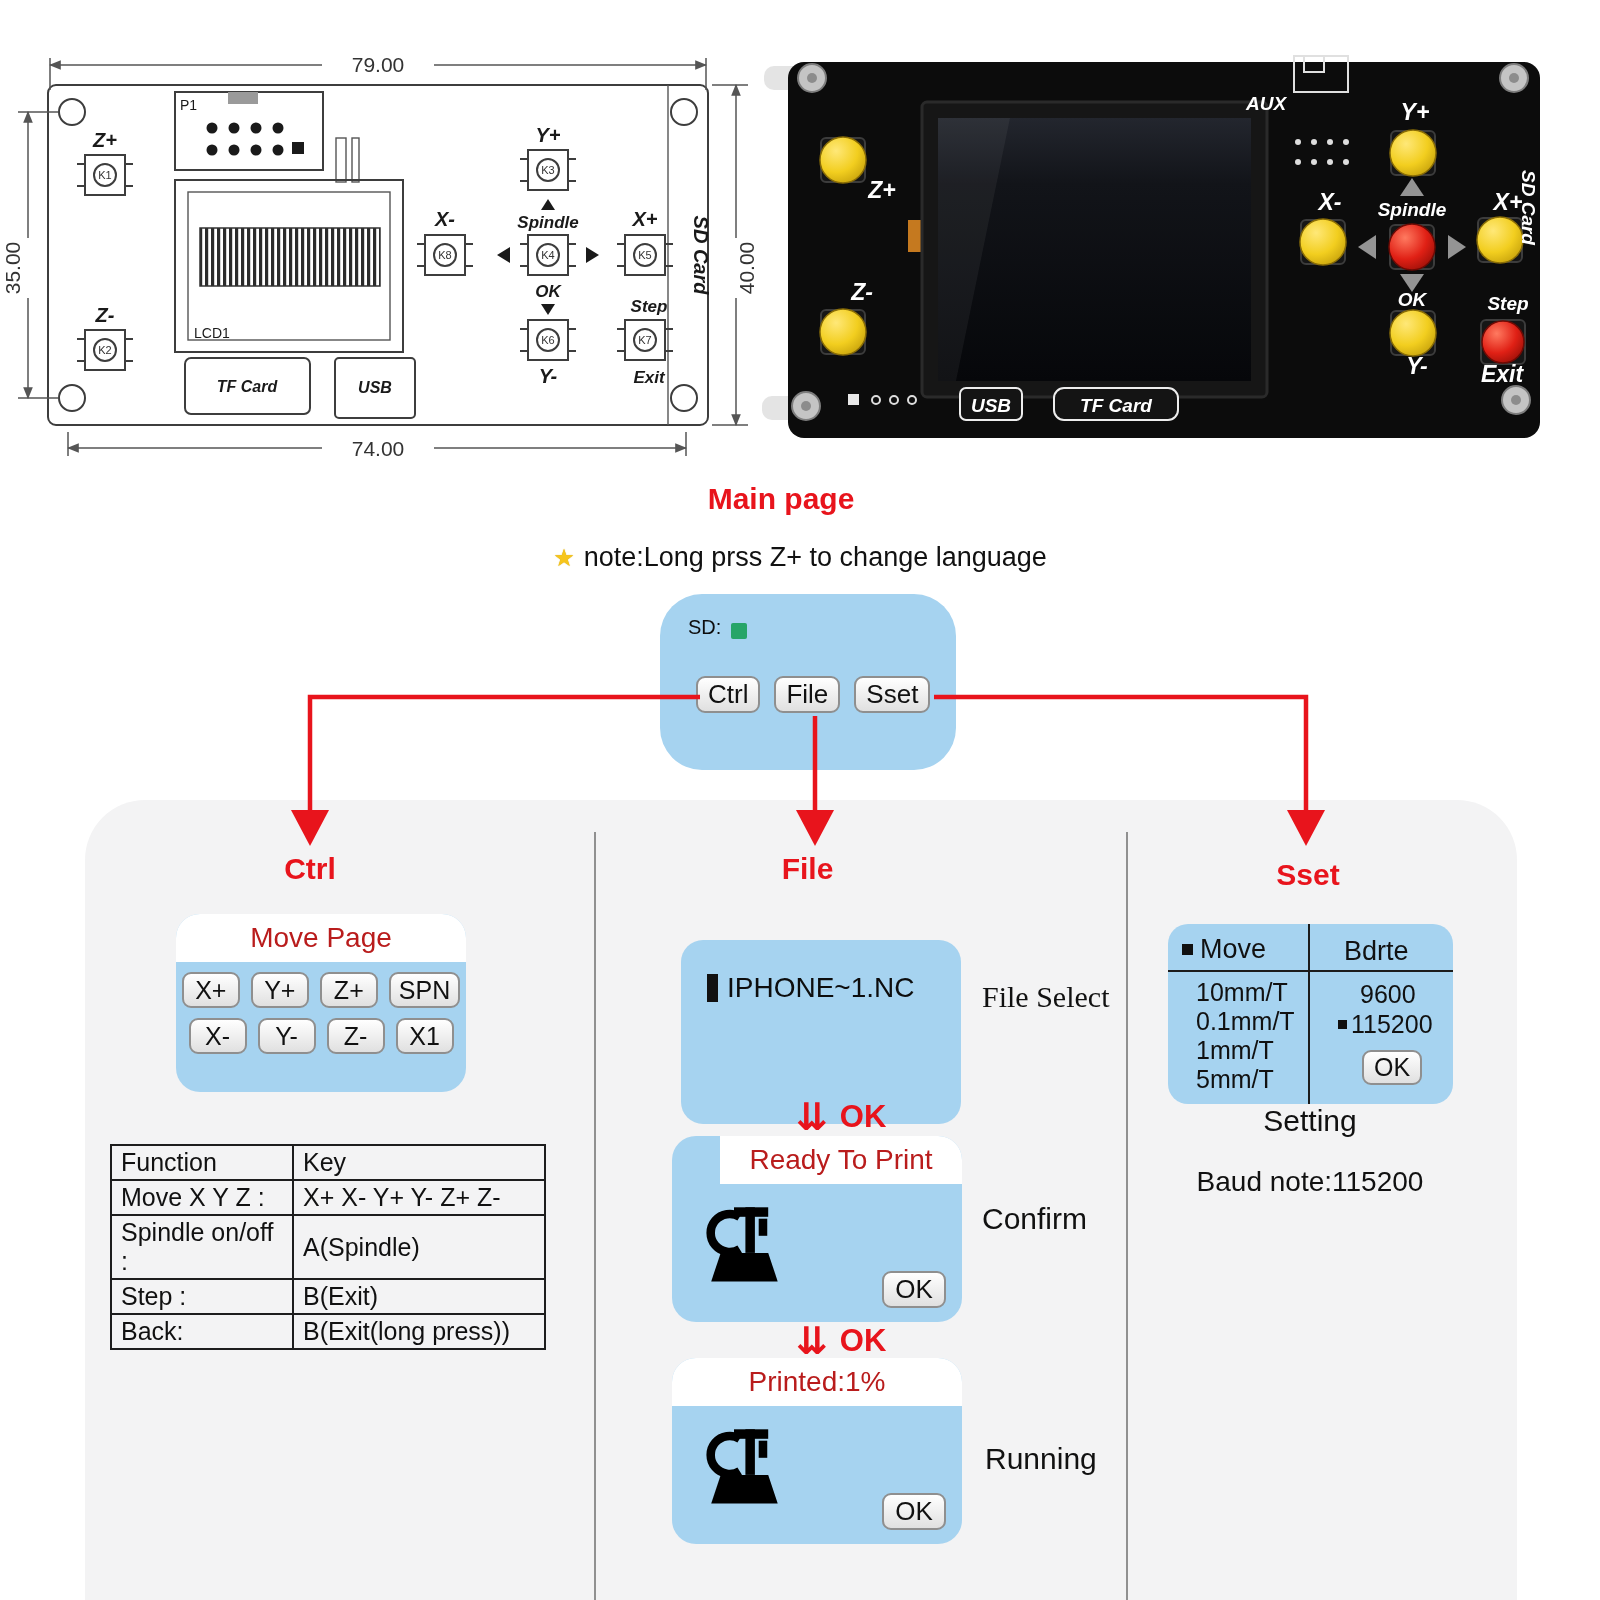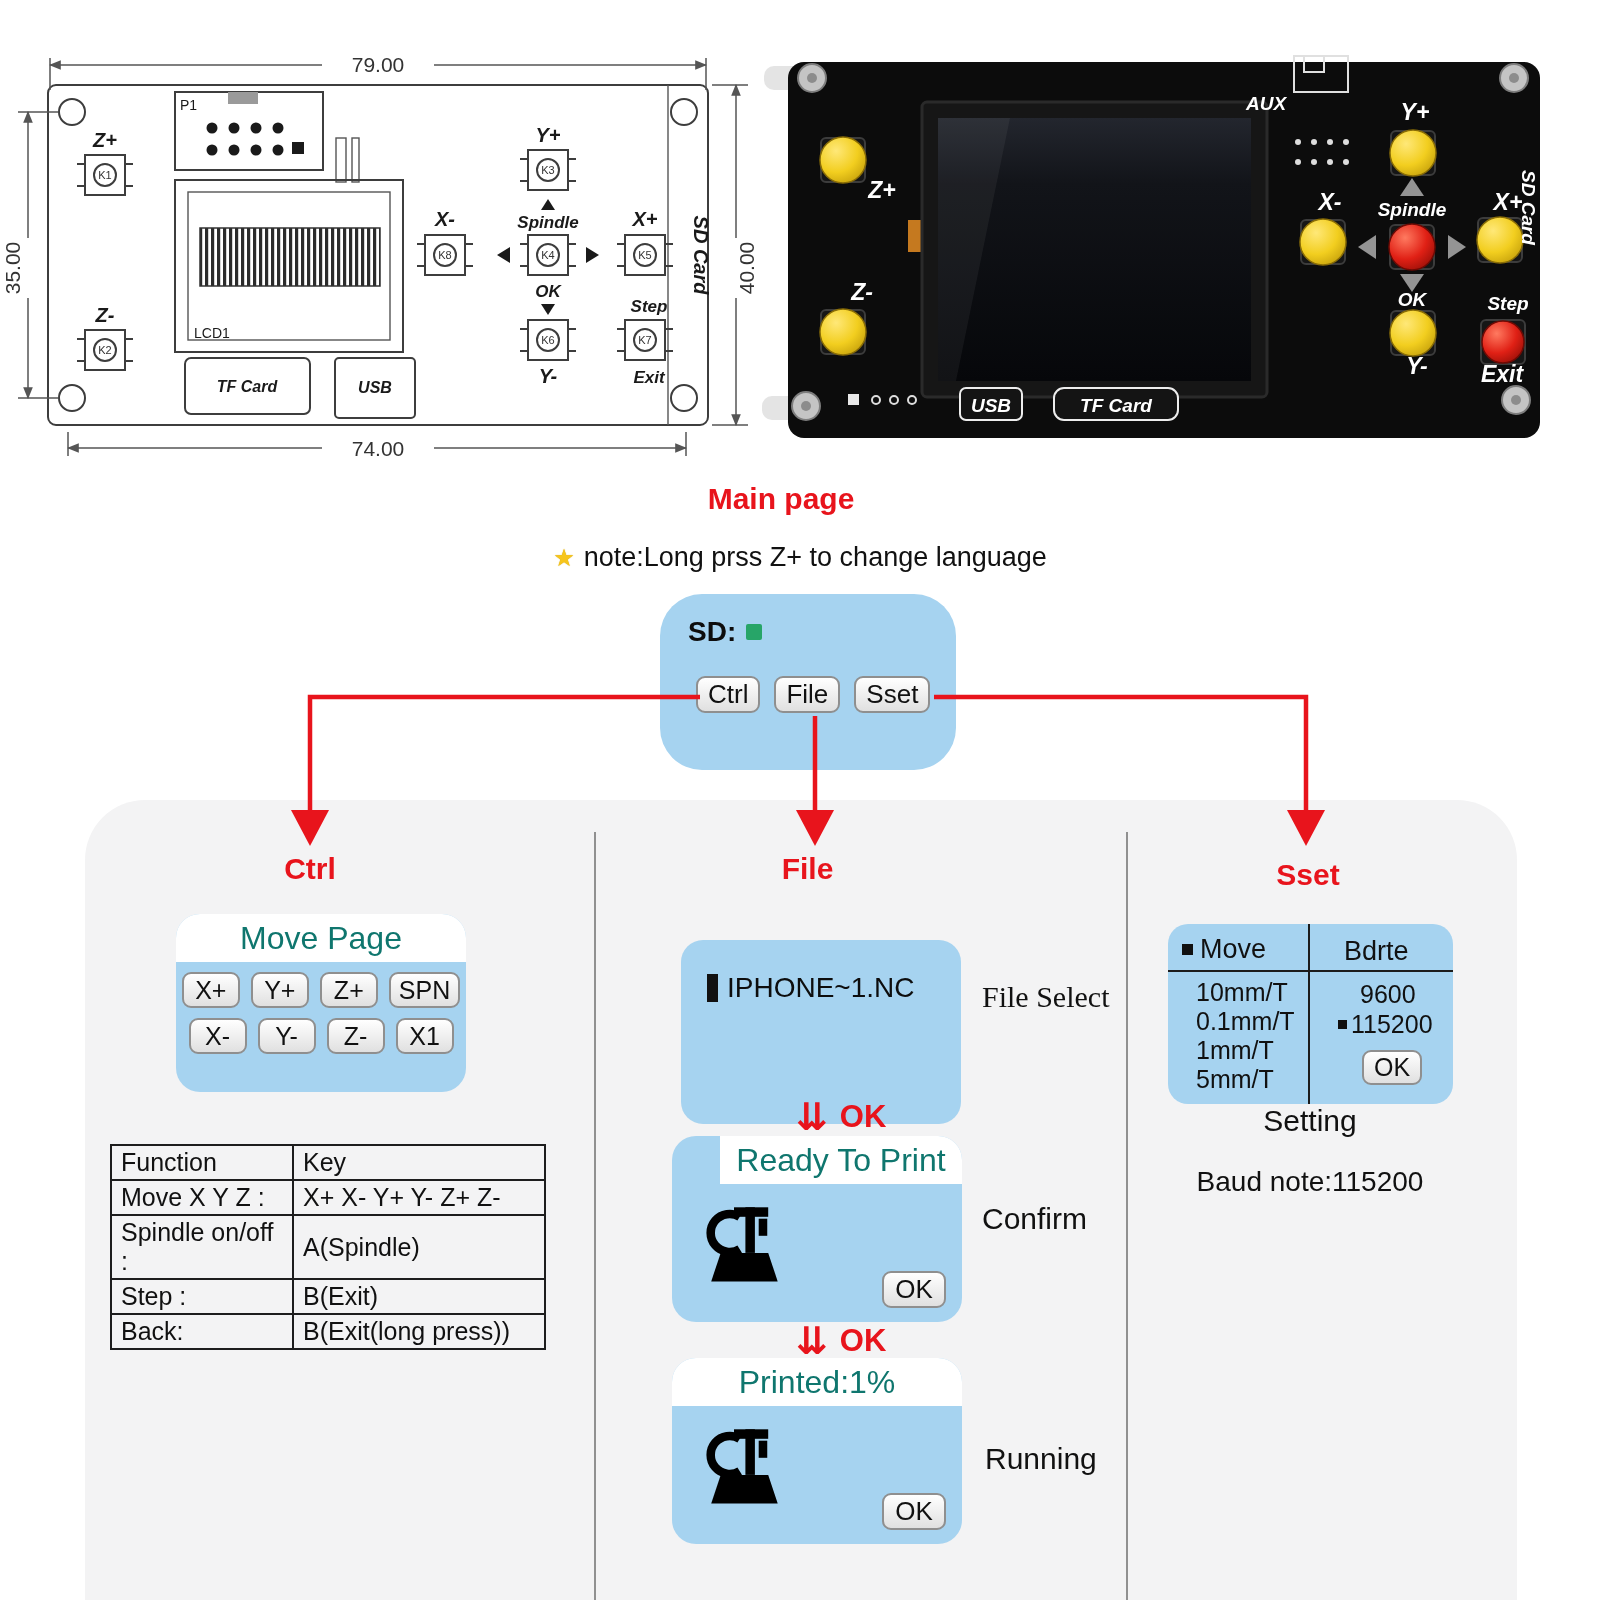--- a/index.html
+++ b/index.html
@@ -31,27 +31,27 @@
   
   .red-title { color:#e8141c; font-weight:bold; font-size:30px; text-align:center; }
   .note-row { display:flex; justify-content:center; align-items:center; gap:9px; font-size:27px; color:#111; }
   .star { color:#f6c51d; font-size:24px; text-shadow:0 0 1px #c89b00; }
   .blue-box { background:#a6d3f0; }
   .caption { font-size:30px; color:#111; }
   .btn { display:inline-flex; align-items:center; justify-content:center;
          background:linear-gradient(#ffffff,#e0e0e0); border:2px solid #8f8f8f;
          border-radius:9px; font-size:26px; color:#111; cursor:pointer;
          font-family:"Liberation Sans","DejaVu Sans",sans-serif; }
-  .sd-row { position:absolute; left:28px; top:22px; display:flex; align-items:center; gap:10px; font-size:28px; color:#0d0d0d;font-weight:bold; }
+  .sd-row { position:absolute; left:28px; top:22px; display:flex; align-items:flex-end; gap:10px; font-size:20px; color:#0d0d0d; }
   .sd-square { width:16px; height:16px; background:#27a568; border-radius:2px; display:inline-block; }
   .lcd-btns { position:absolute; left:36px; top:82px; display:flex; gap:14px; }
   .lcd-btns .btn { min-width:62px; height:37px; padding:2px 10px; }
 
   .screen-box { background:#a6d3f0; border-radius:24px; overflow:hidden; }
-  .screen-hdr { height:48px; background:#fff; display:flex; align-items:center; justify-content:center; font-size:32px; color:#0f766e;text-align:center; }
+  .screen-hdr { height:48px; background:#fff; display:flex; align-items:center; justify-content:center; font-size:28px; color:#b91c1c;text-align:center; }
   .mp-row { display:flex; justify-content:center; gap:11px; margin-top:10px; }
   .mp-btn { min-width:58px; height:36px; font-size:25px; padding:0 8px; }
 
   .fn-table { border-collapse:collapse; font-size:25px; color:#111; }
   .fn-table td { border:2px solid #1d1d1d; padding:2px 9px; height:32px; }
 
   .file-row { position:absolute; left:26px; top:32px; display:flex; align-items:center; gap:9px; font-size:28px; color:#0d0d0d; }
   .cursor-block { width:11px; height:28px; background:#111; display:inline-block; }
   .printer-icon { position:absolute; width:95px; height:95px; }
   .ok-btn { position:absolute; right:16px; bottom:14px; min-width:64px; height:37px; font-size:26px; }

